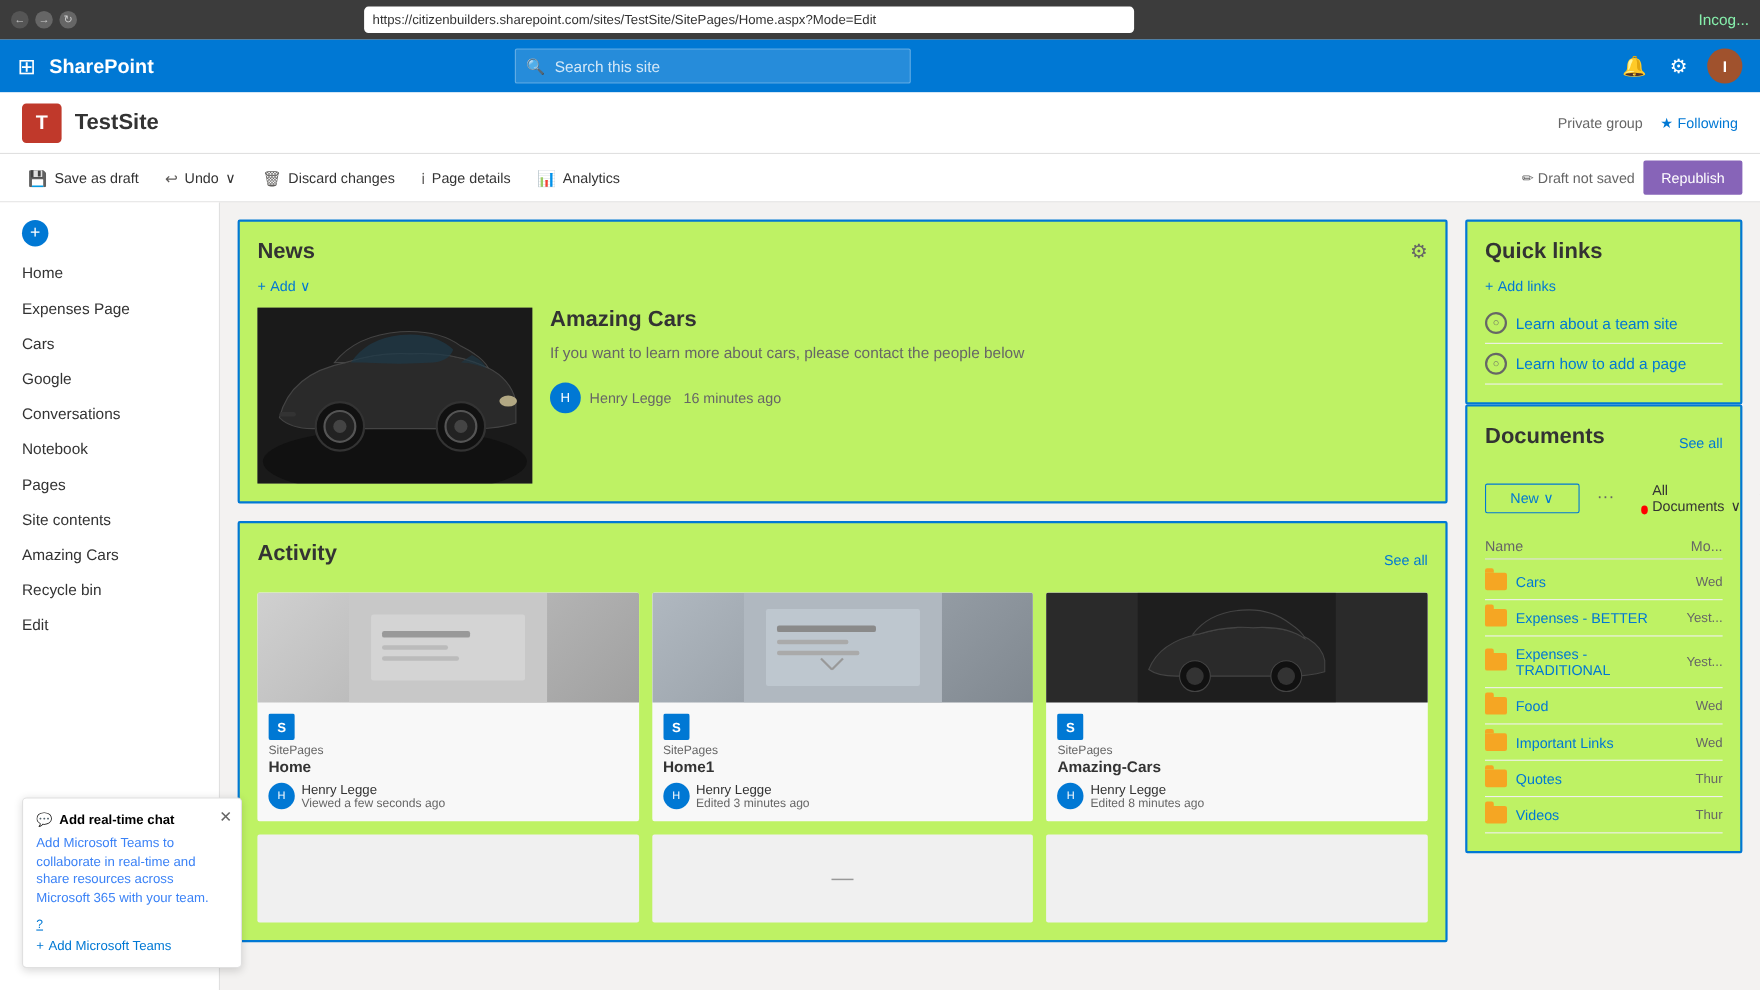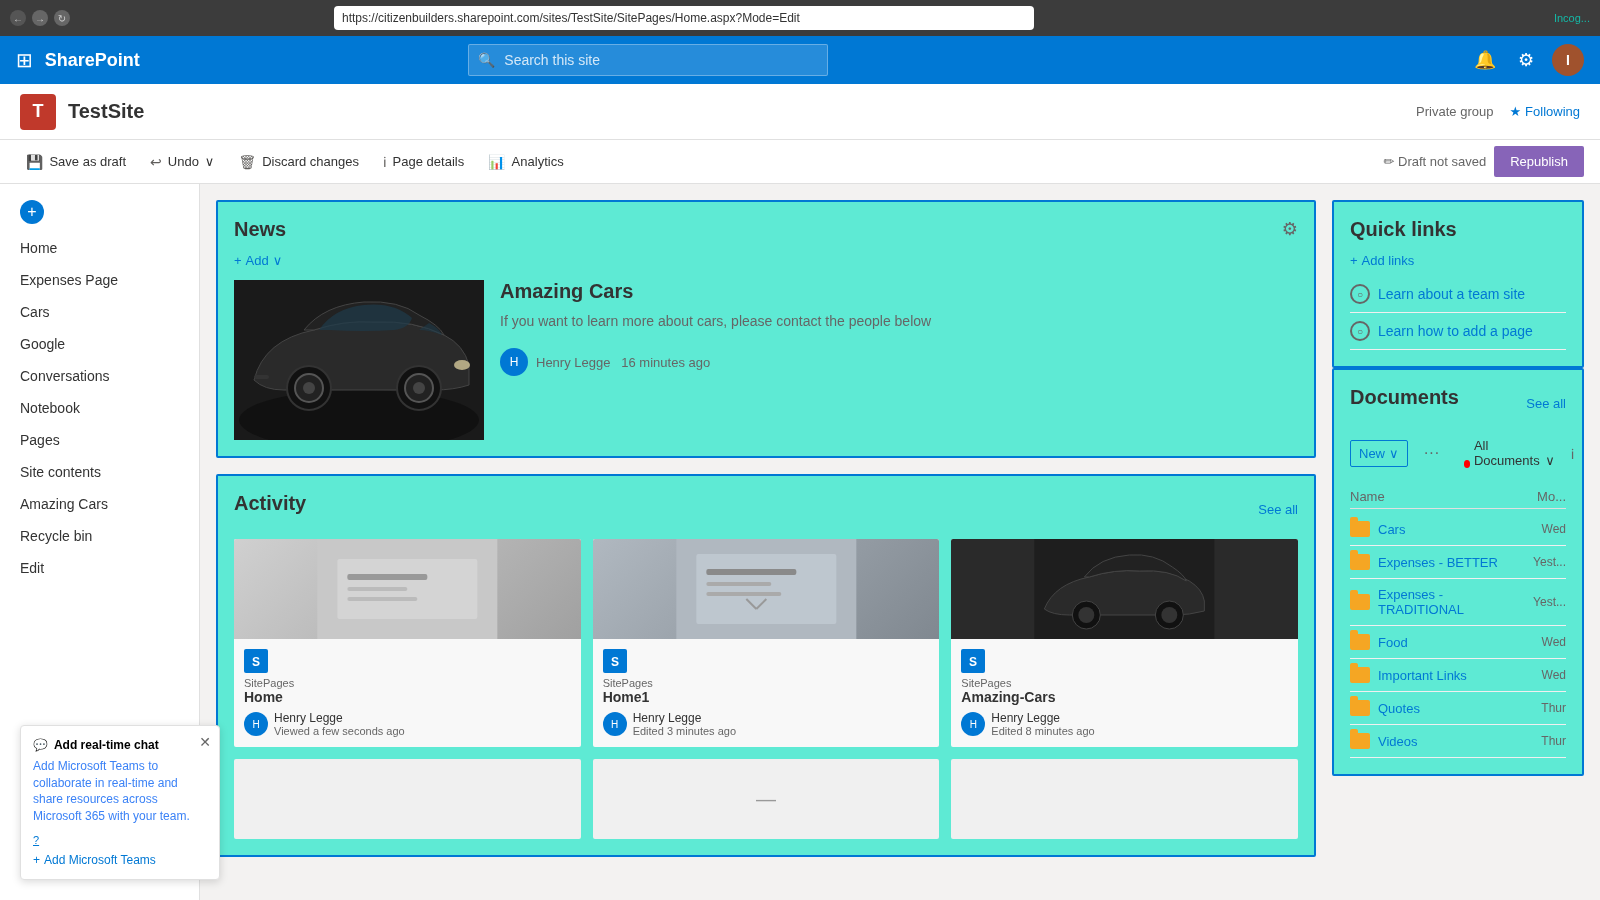--- a/index.html
+++ b/index.html
@@ -23,21 +23,21 @@
       border-radius: 4px;
       height: 24px;
       display: flex;
       align-items: center;
       padding: 0 8px;
       font-size: 12px;
       color: #333;
       max-width: 700px;
       margin: 0 auto;
     }
-    .browser-right { display: flex; gap: 8px; align-items: center; margin-left: auto; color: #14b8a6; font-size: 11px; text-align: right; }
+    .browser-right { display: flex; gap: 8px; align-items: center; margin-left: auto; color: #86efac; font-size: 14px; text-align: right; }
 
     
     .sp-topbar {
       background: #0078d4;
       height: 48px;
       display: flex;
       align-items: center;
       padding: 0 16px;
       gap: 12px;
     }
@@ -136,21 +136,21 @@
       padding: 16px;
       display: flex;
       gap: 16px;
     }
 
     
     .main-col { flex: 1; display: flex; flex-direction: column; gap: 16px; }
 
     
     .section-card {
-      background: #5eead4;
+      background: #bef264;
       border: 2px solid #0078d4;
       border-radius: 2px;
       padding: 16px;
       position: relative;
     }
     .section-title { font-size: 20px; font-weight: 600; color: #333; margin-bottom: 12px; }
     .news-gear { position: absolute; top: 16px; right: 16px; color: #666; font-size: 18px; cursor: pointer; }
     .add-row { display: flex; align-items: center; gap: 4px; color: #0078d4; font-size: 13px; margin-bottom: 12px; cursor: pointer; }
     .news-item { display: flex; gap: 16px; }
     .news-image-placeholder {
@@ -186,21 +186,21 @@
     
     .right-col { width: 252px; display: flex; flex-direction: column; gap: 0; flex-shrink: 0; }
 
     
     .ql-item { display: flex; align-items: center; gap: 8px; padding: 8px 0; font-size: 14px; color: #0078d4; cursor: pointer; border-bottom: 1px solid #f0f0f0; }
     .ql-globe { width: 20px; height: 20px; border-radius: 50%; border: 2px solid #666; display: flex; align-items: center; justify-content: center; font-size: 10px; color: #666; }
     .add-links { display: flex; align-items: center; gap: 4px; color: #0078d4; font-size: 13px; margin-bottom: 8px; cursor: pointer; }
 
     
     .doc-toolbar { display: flex; align-items: center; gap: 8px; margin-bottom: 12px; }
-    .doc-new-btn { display: flex; align-items: center; gap: 4px; padding: 5px 8px; border: 1px solid #0078d4; color: #0078d4; font-size: 13px; cursor: pointer; background: none; border-radius: 2px; }
+    .doc-new-btn { display: flex; align-items: center; gap: 4px; padding: 5px 22px; border: 1px solid #0078d4; color: #0078d4; font-size: 13px; cursor: pointer; background: none; border-radius: 2px; }
     .doc-more-btn { padding: 5px 8px; border: none; background: none; color: #666; font-size: 16px; cursor: pointer; }
     .doc-filter { display: flex; align-items: flex-end; gap: 4px; font-size: 13px; color: #333; cursor: pointer; padding: 5px 8px; border-radius: 2px; }
     .doc-filter .red-dot { width: 8px; height: 8px; background: red; border-radius: 50%; }
     .doc-col-header { display: flex; justify-content: space-between; font-size: 13px; color: #666; padding: 4px 0; border-bottom: 1px solid #e0e0e0; margin-bottom: 4px; }
     .doc-row { display: flex; align-items: center; gap: 8px; padding: 8px 0; border-bottom: 1px solid #f0f0f0; font-size: 13px; }
     .folder-icon { width: 20px; height: 16px; background: #f5a623; border-radius: 0 2px 2px 2px; position: relative; flex-shrink: 0; }
     .folder-icon::before { content: ''; position: absolute; top: -4px; left: 0; width: 8px; height: 4px; background: #f5a623; border-radius: 2px 2px 0 0; }
     .doc-name { flex: 1; color: #0078d4; cursor: pointer; }
     .doc-date { color: #666; font-size: 12px; white-space: nowrap; text-align: right; }
 

